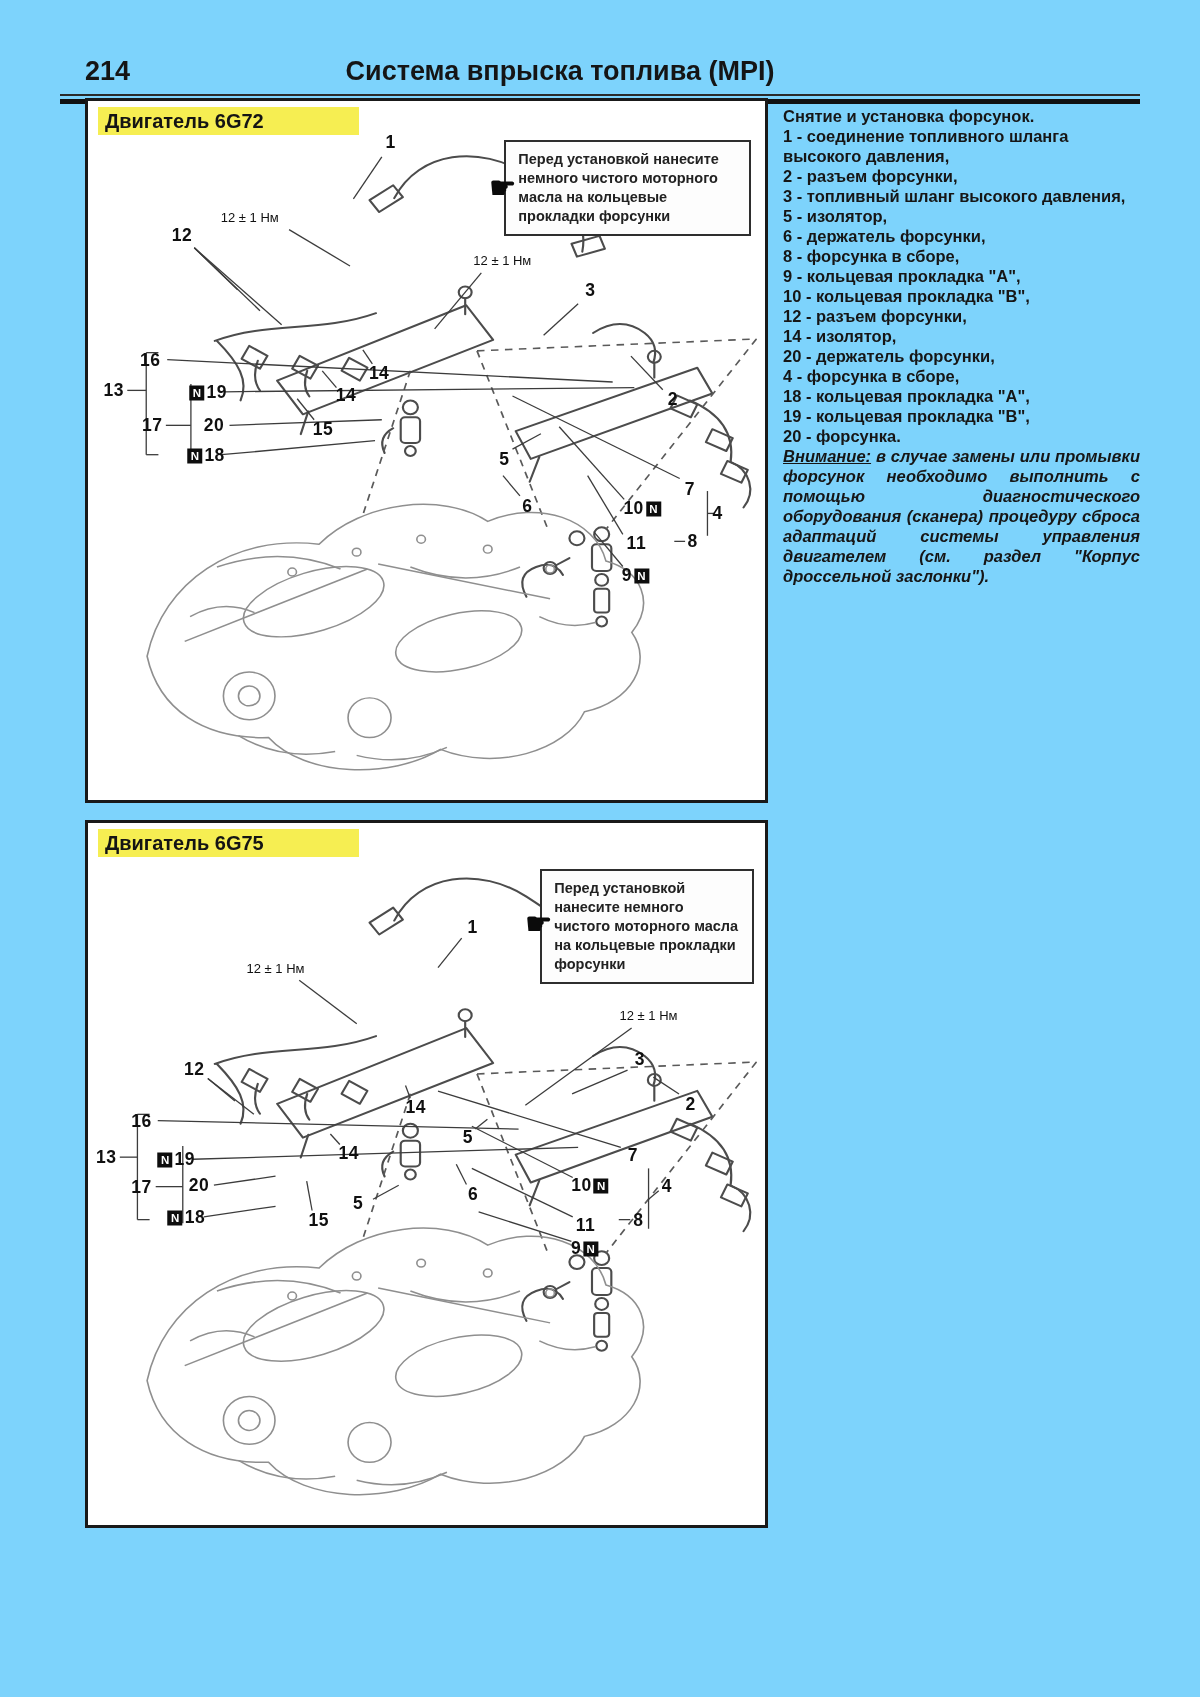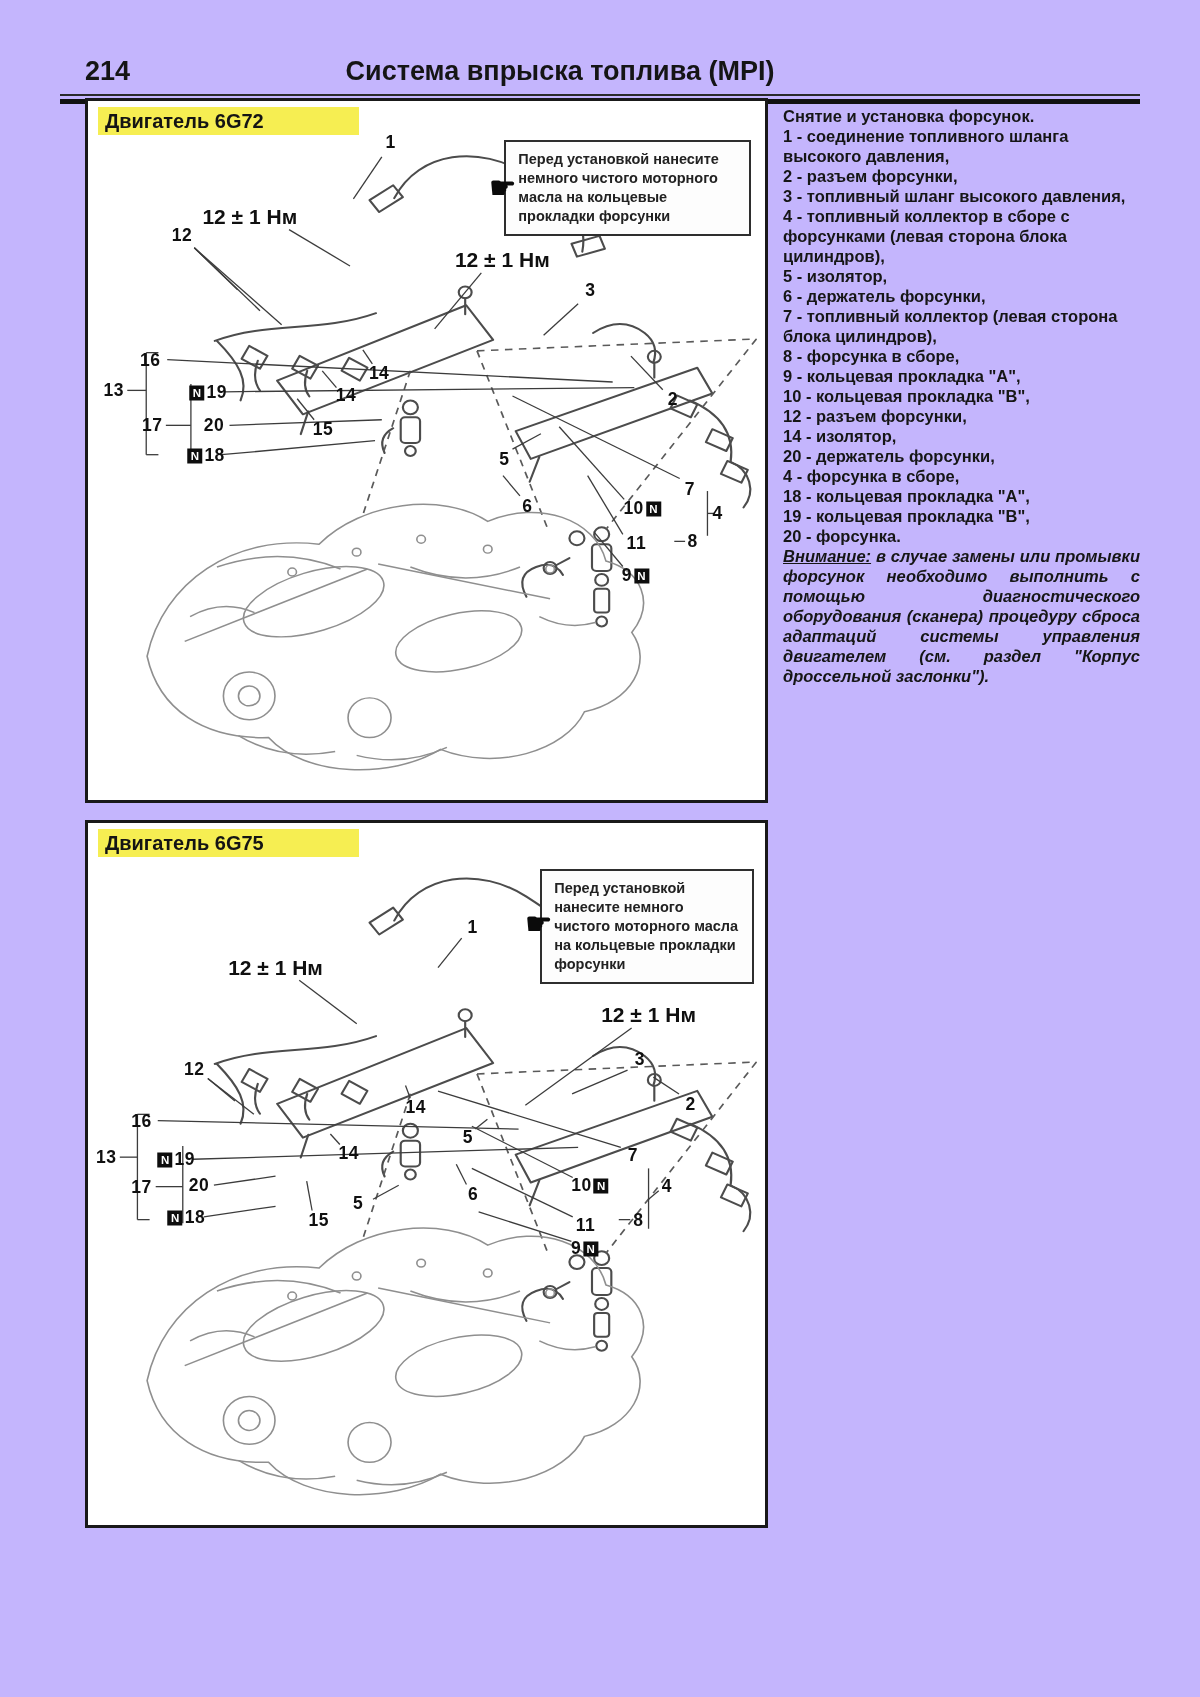--- a/index.html
+++ b/index.html
@@ -1,17 +1,17 @@
 <!DOCTYPE html>
 <html><head>
 <meta charset="utf-8">
 <style>
   html,body{margin:0;padding:0;background:#ffffff;}
   body{width:1200px;height:1697px;position:relative;font-family:"Liberation Sans",sans-serif;color:#151515;}
-  .page{position:absolute;inset:0;background:#c4b5fd;}
+  .page{position:absolute;inset:0;background:#7dd3fc;}
 
   
   .hdr-num{position:absolute;left:85px;top:56px;font-size:27px;font-weight:bold;}
   .hdr-title{position:absolute;left:60px;right:140px;top:56px;text-align:center;font-size:27px;font-weight:bold;}
   .hdr-rule{position:absolute;left:60px;top:94px;width:1080px;}
   .hdr-rule .r1{height:2px;background:#2a2a2a;}
   .hdr-rule .r2{height:5px;background:#111;margin-top:3px;}
 
   
   .figbox{position:absolute;left:85px;width:683px;border:3px solid #191919;background:#fff;box-sizing:border-box;}
@@ -19,21 +19,21 @@
   #fig1{top:820px;height:708px;}
   .fig-title{position:absolute;left:10px;top:9px;font-size:20px;font-weight:bold;z-index:5;}
   .fig-title mark{background:#f6ee52;color:#141414;padding:3px 95px 3px 7px;}
   .fig-canvas{position:absolute;inset:0;overflow:hidden;}
   .sketch{position:absolute;inset:0;width:100%;height:100%;}
   .leaders{position:absolute;inset:0;width:100%;height:100%;z-index:2;}
   .leaders line{stroke:#3c3c3c;stroke-width:1.3;vector-effect:non-scaling-stroke;}
 
   .callout{position:absolute;transform:translate(-50%,-50%);font-size:17.5px;font-weight:bold;white-space:nowrap;z-index:4;color:#101010;letter-spacing:.5px;}
   .nbadge{display:inline-block;width:15px;height:15px;background:#0d0d0d;color:#fff;font-size:11.5px;line-height:15px;text-align:center;font-weight:bold;vertical-align:1px;margin:0 2px;letter-spacing:0;}
-  .torque{position:absolute;transform:translate(-50%,-50%);font-size:21px;font-weight:bold;white-space:nowrap;z-index:4;color:#101010;}
+  .torque{position:absolute;transform:translate(-50%,-50%);font-size:13px;font-weight:normal;white-space:nowrap;z-index:4;color:#101010;}
 
   .notebox{position:absolute;border:2px solid #2e2e2e;background:#fdfdfd;padding:8px 9px 8px 12px;font-size:14.5px;font-weight:bold;line-height:1.3;z-index:6;color:#222;}
   #fig0 .notebox{left:61.5%;right:2%;top:5.6%;}
   #fig1 .notebox{left:66.8%;right:1.6%;top:6.6%;}
   .hand{position:absolute;left:-17px;top:34%;font-size:30px;color:#0b0b0b;line-height:1;background:transparent;}
 
   
   .legend{position:absolute;left:783px;top:106px;width:357px;font-size:16.5px;font-weight:bold;line-height:20px;color:#161616;}
   .legend p{margin:0;}
   .legend .head{margin-bottom:0;}
@@ -316,24 +316,22 @@
         <div class="callout" style="left: 73.5%; top: 60.6%;"><span>9</span><span class="nbadge">N</span></div>
       </div>
   </div>
 
   <div class="legend">
     <p class="head">Снятие и установка форсунок.</p>
     <div id="legend-list">
         <p>1 - соединение топливного шланга высокого давления,</p>
         <p>2 - разъем форсунки,</p>
         <p>3 - топливный шланг высокого давления,</p>
-        <p>4 - топливный коллектор в сборе с форсунками (левая сторона блока цилиндров),</p>
         <p>5 - изолятор,</p>
         <p>6 - держатель форсунки,</p>
-        <p>7 - топливный коллектор (левая сторона блока цилиндров),</p>
         <p>8 - форсунка в сборе,</p>
         <p>9 - кольцевая прокладка "А",</p>
         <p>10 - кольцевая прокладка "В",</p>
         <p>12 - разъем форсунки,</p>
         <p>14 - изолятор,</p>
         <p>20 - держатель форсунки,</p>
         <p>4 - форсунка в сборе,</p>
         <p>18 - кольцевая прокладка "А",</p>
         <p>19 - кольцевая прокладка "В",</p>
         <p>20 - форсунка.</p>

